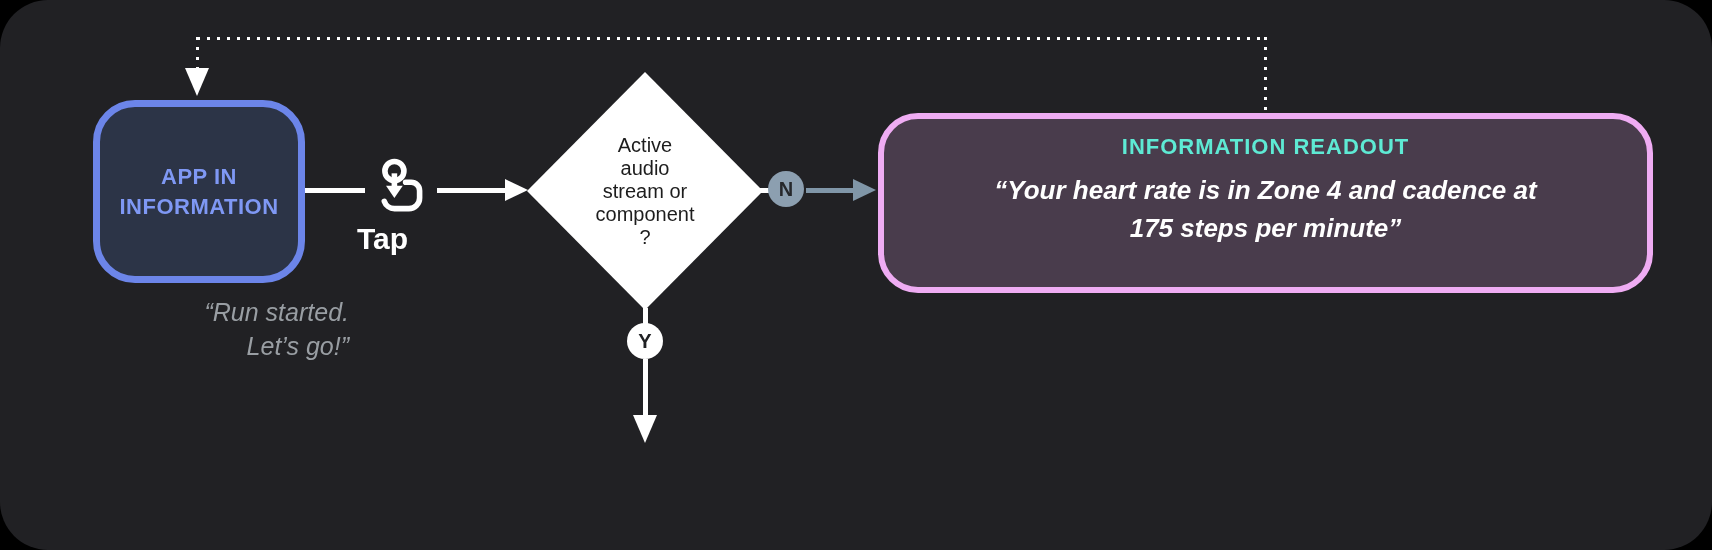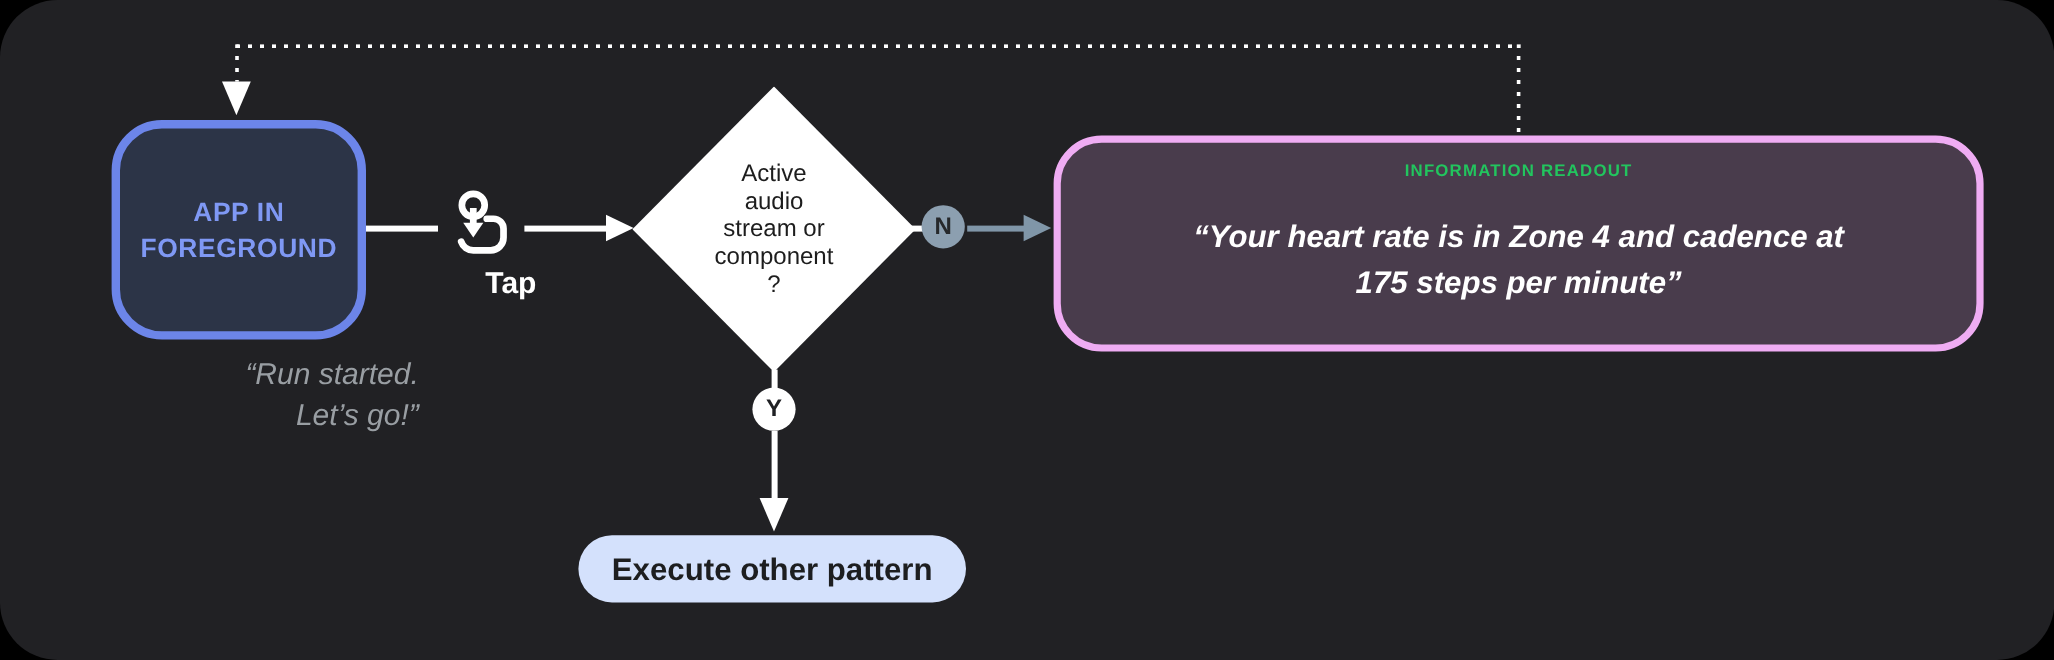--- a/index.html
+++ b/index.html
@@ -23,55 +23,55 @@
 
   .app-node{position:absolute;left:93px;top:100px;width:212px;height:183px;box-sizing:border-box;
     background:#2C3447;border:7px solid #6C85E9;border-radius:42px;
     display:flex;align-items:center;justify-content:center;text-align:center;}
   .app-node .label{color:#7F98F4;font-weight:bold;font-size:22px;line-height:1.35;letter-spacing:.5px;white-space:pre-line;}
 
   .caption{position:absolute;left:49px;top:296px;width:300px;text-align:right;
     color:#999EA3;font-style:italic;font-size:25px;line-height:1.35;white-space:pre-line;}
 
   .tap-icon{position:absolute;left:372px;top:158px;width:56px;height:62px;}
-  .tap-label{position:absolute;left:357px;top:222px;width:90px;text-align:right;
-    color:#fff;font-weight:bold;font-size:25px;}
+  .tap-label{position:absolute;left:357px;top:222px;width:90px;text-align:left;
+    color:#fff;font-weight:bold;font-size:30px;}
 
   .diamond-wrap{position:absolute;left:527px;top:72px;width:236px;height:238px;}
   .diamond-wrap svg{position:absolute;inset:0;}
   .diamond-text{position:absolute;inset:0;display:flex;align-items:center;justify-content:center;
     text-align:center;color:#1D1D1D;font-weight:normal;font-size:20px;line-height:23px;white-space:pre-line;}
 
   .branch-circle{position:absolute;width:36px;height:36px;border-radius:50%;
     display:flex;align-items:center;justify-content:center;font-weight:bold;font-size:20px;}
   .n-circle{left:768px;top:171px;background:#8C9FB0;color:#26282B;}
   .y-circle{left:627px;top:323px;background:#fff;color:#202124;}
 
   .readout{position:absolute;left:878px;top:113px;width:775px;height:180px;box-sizing:border-box;
     background:#493C4C;border:6px solid #EFACF3;border-radius:40px;text-align:center;}
-  .readout-title{margin-top:15px;color:#22c55e;font-weight:bold;font-size:14px;letter-spacing:1px;}
-  .readout-quote{margin-top:28px;color:#fff;font-weight:bold;font-style:italic;font-size:26px;line-height:38px;white-space:pre-line;}
+  .readout-title{margin-top:15px;color:#5eead4;font-weight:bold;font-size:22px;letter-spacing:1px;}
+  .readout-quote{margin-top:11px;color:#fff;font-weight:bold;font-style:italic;font-size:26px;line-height:38px;white-space:pre-line;}
 
   .pill{position:absolute;left:482px;top:446px;width:323px;height:56px;background:#D4E1FC;border-radius:28px;
     display:flex;align-items:center;justify-content:center;color:#1D1E20;font-weight:bold;font-size:26px;}
 </style>
 </head>
 <body>
 
 <div class="stage">
   <div class="panel"></div>
 
   <div class="dot-h" style="left:197px;top:37px;width:1070px;"></div>
   <div class="dot-v" style="left:196px;top:37px;height:31px;"></div>
   <div class="dot-v" style="left:1264px;top:37px;height:74px;"></div>
   <div class="ah-down" style="left:185px;top:68px;"></div>
 
   <div class="app-node">
     <div class="label">APP IN
-FOREGROUND</div>
+INFORMATION</div>
   </div>
   <div class="caption">“Run started.
 Let’s go!”</div>
 
   <div class="hline" style="left:305px;top:188px;width:60px;"></div>
   <div class="tap-icon">
     <svg viewBox="0 0 50 54" width="56" height="62">
       <circle cx="20" cy="11" r="8.5" fill="none" stroke="#fff" stroke-width="5"></circle>
       <line x1="20" y1="13" x2="20" y2="27" stroke="#fff" stroke-width="5"></line>
       <polygon points="12.5,24 27.5,24 20,35" fill="#fff"></polygon>
@@ -102,14 +102,13 @@
     <div class="readout-title">INFORMATION READOUT</div>
     <div class="readout-quote">“Your heart rate is in Zone 4 and cadence at
 175 steps per minute”</div>
   </div>
 
   <div class="vline" style="left:643px;top:308px;height:16px;"></div>
   <div class="branch-circle y-circle">Y</div>
   <div class="vline" style="left:643px;top:359px;height:58px;"></div>
   <div class="ah-down" style="left:633px;top:415px;"></div>
 
-  <div class="pill">Execute other pattern</div>
 </div>
 
 </body></html>

